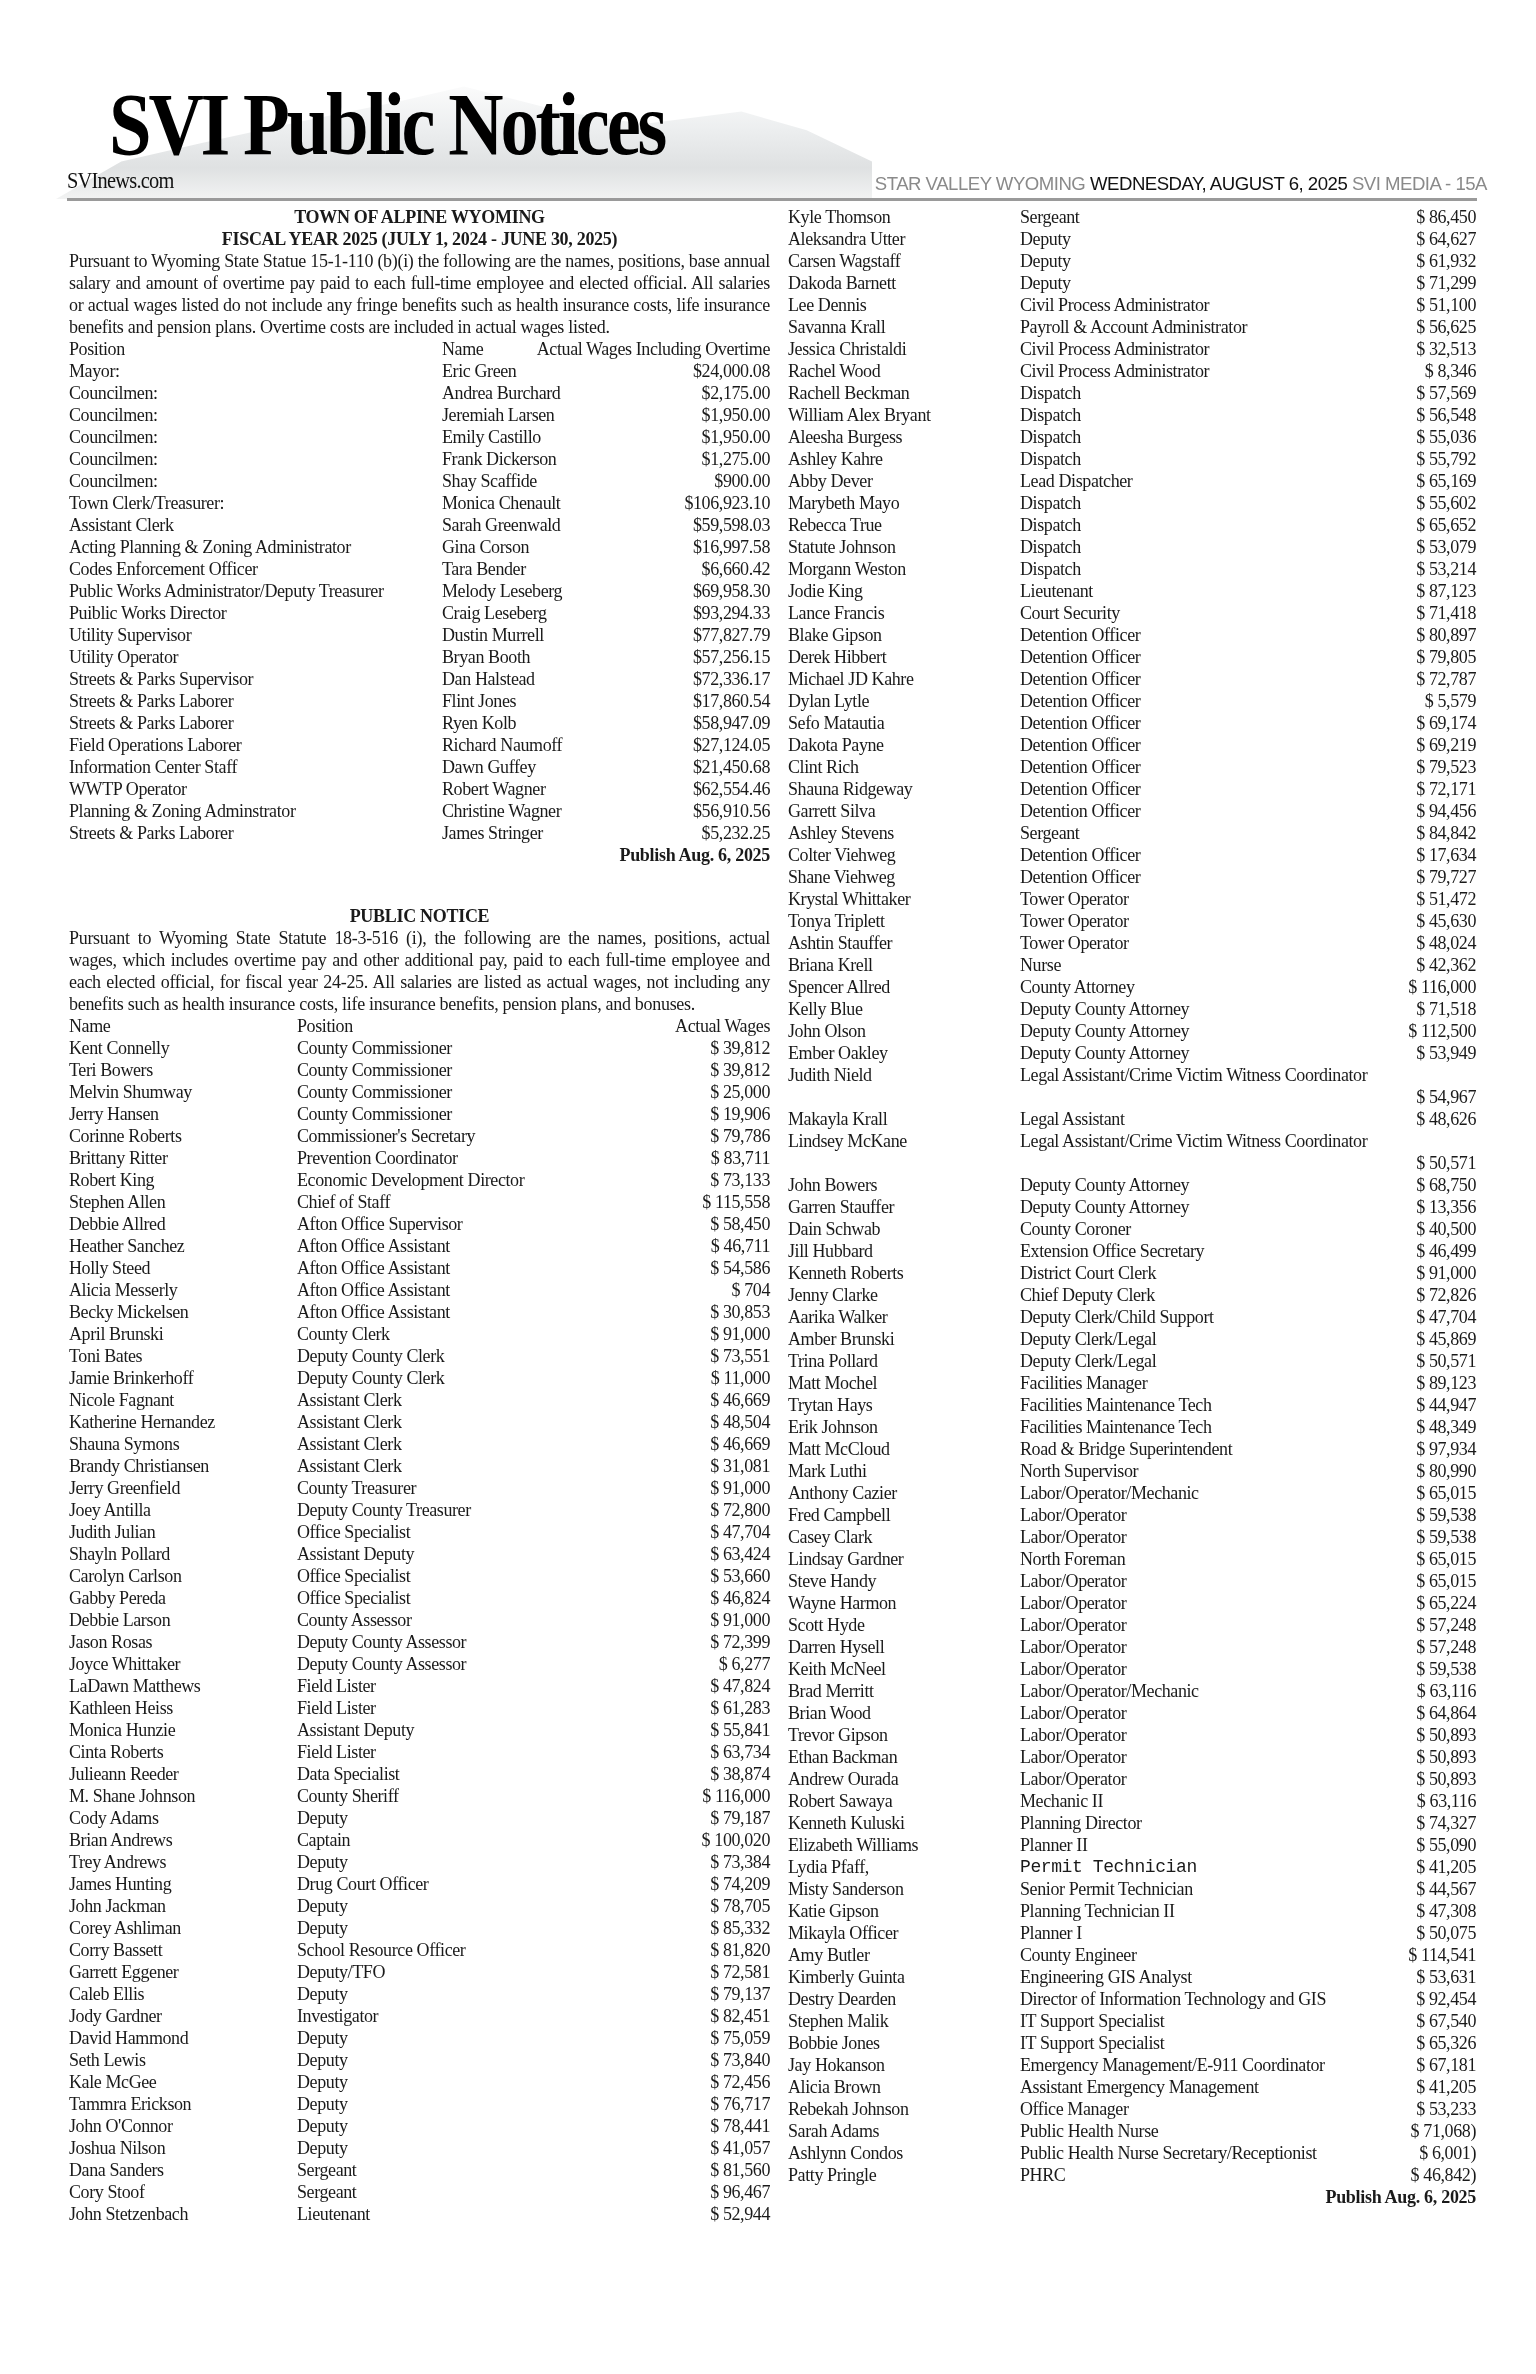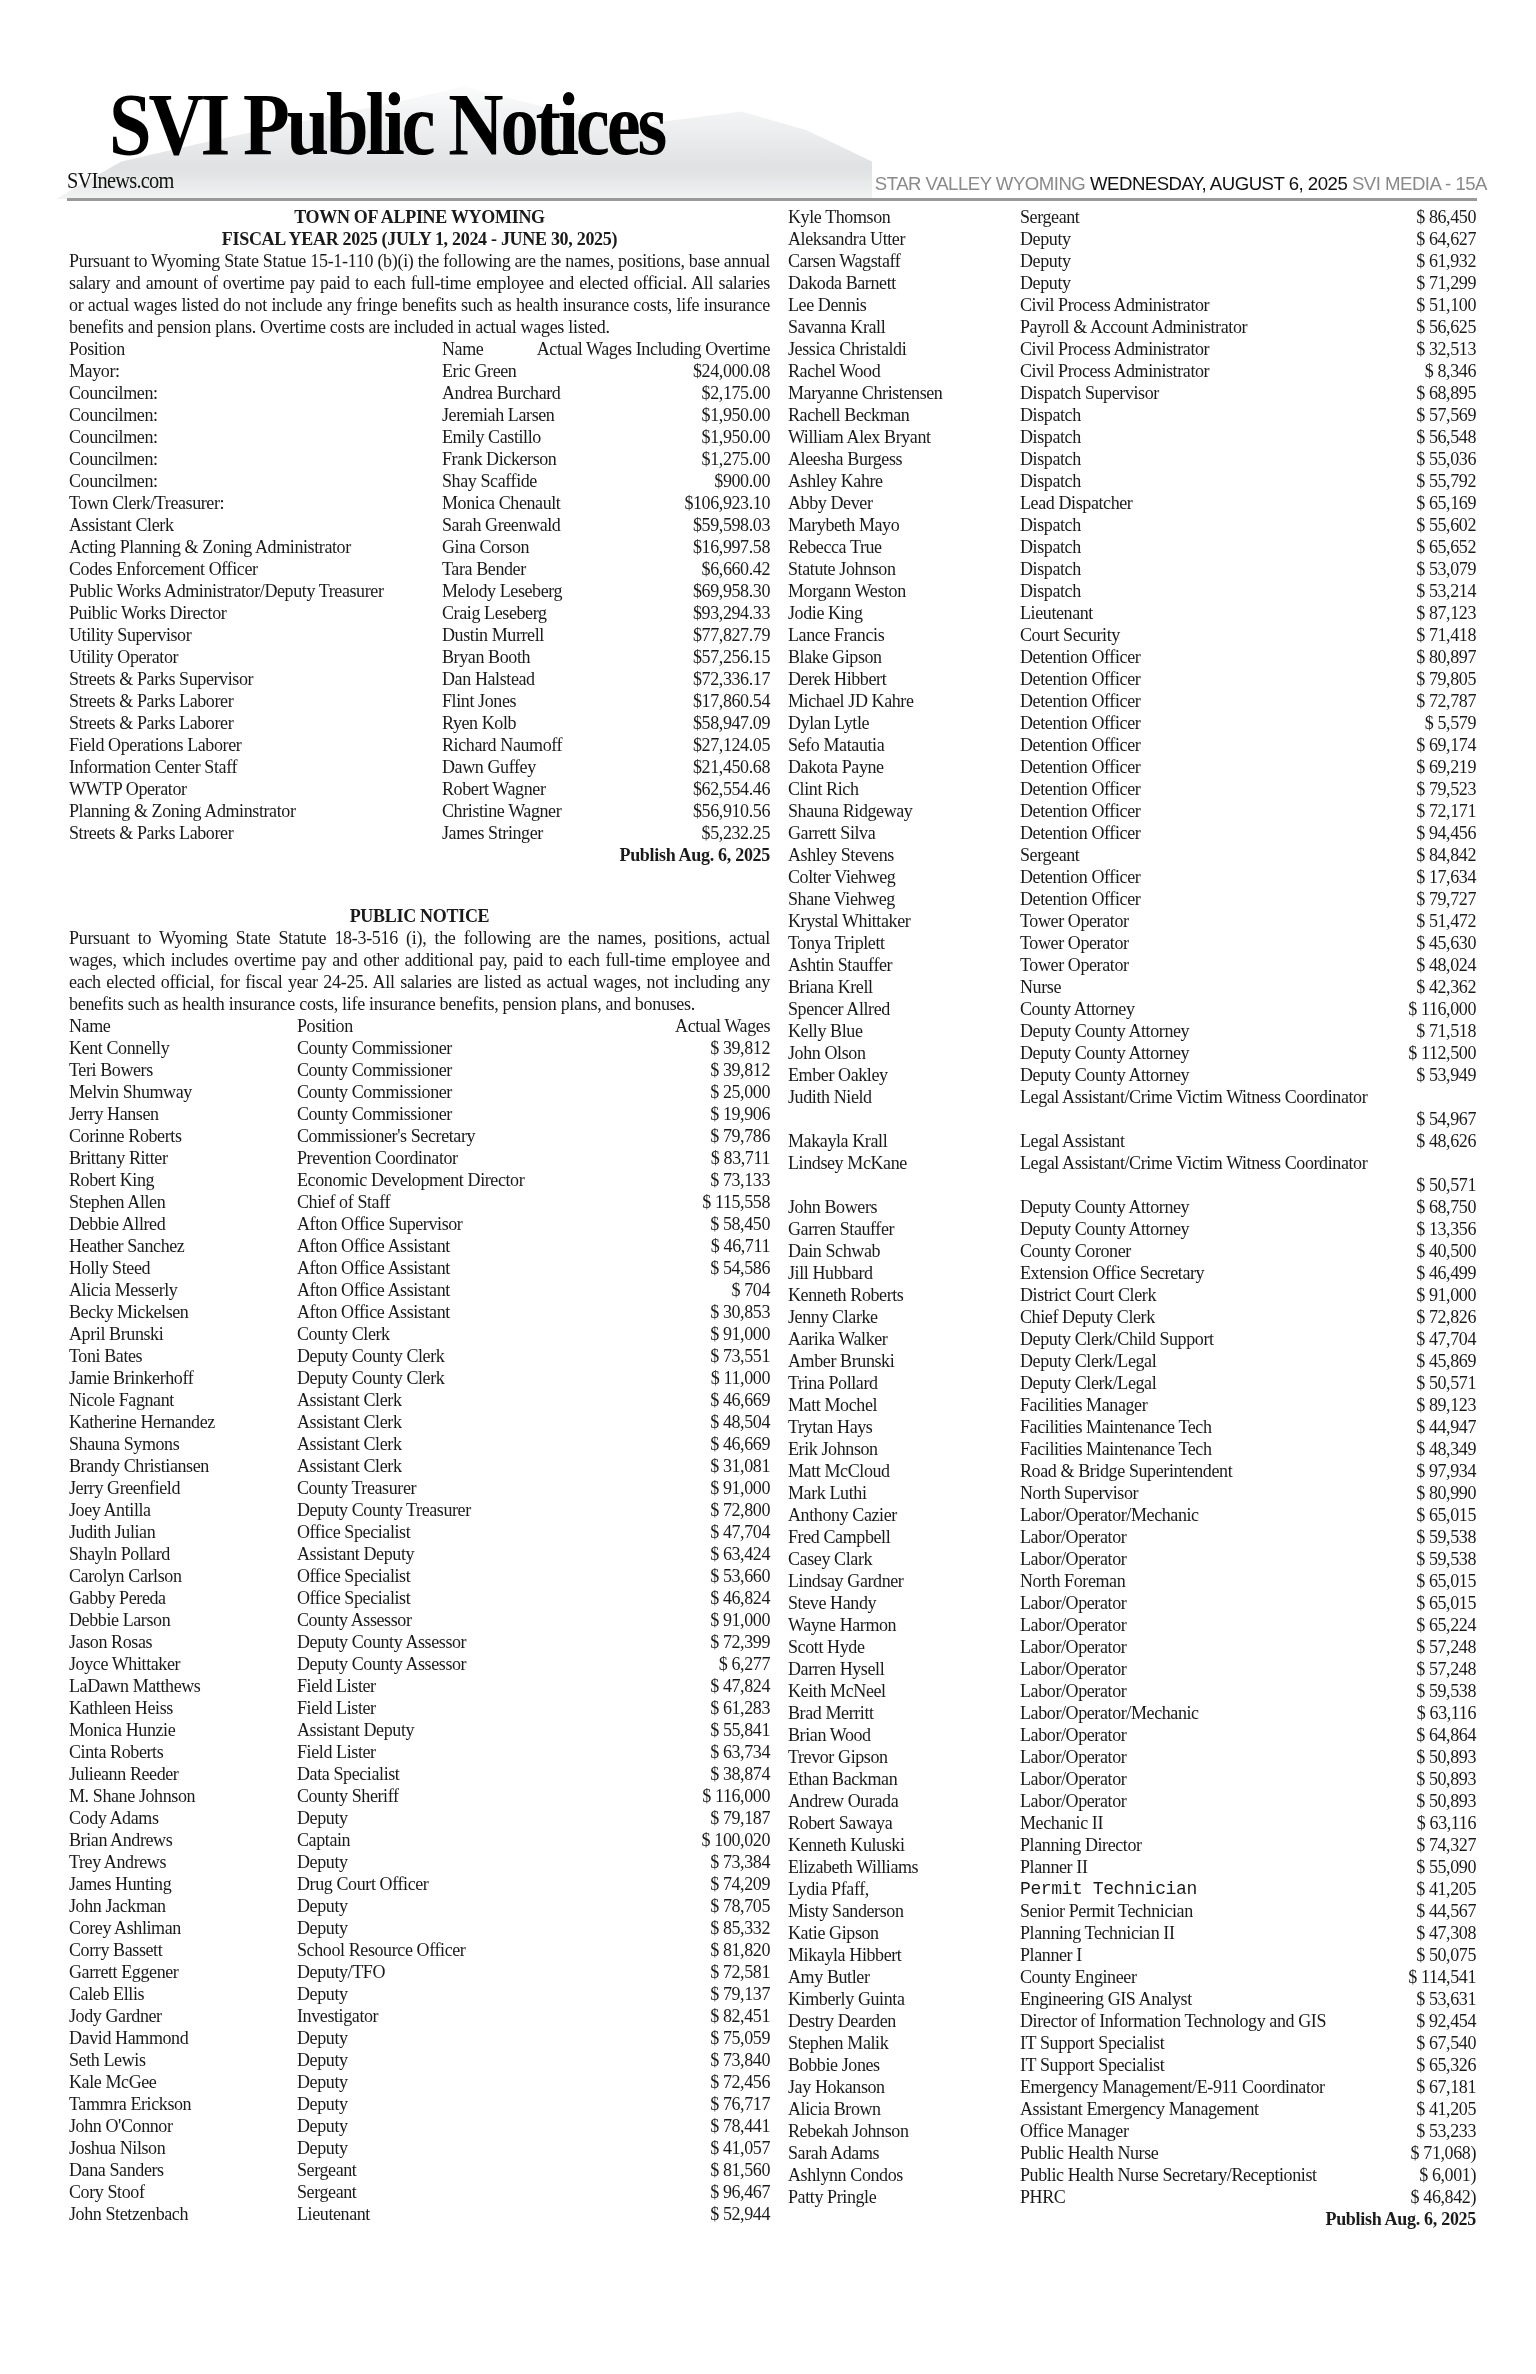--- a/index.html
+++ b/index.html
@@ -492,25 +492,20 @@
         <span class="c1">Jessica Christaldi</span>
         <span class="c2" style="overflow: visible;">Civil Process Administrator</span>
         <span class="c3">$ 32,513</span>
       </div>
       <div class="row t3">
         <span class="c1">Rachel Wood</span>
         <span class="c2" style="overflow: visible;">Civil Process Administrator</span>
         <span class="c3">$ 8,346</span>
       </div>
       <div class="row t3">
-        <span class="c1">Maryanne Christensen</span>
-        <span class="c2" style="overflow: visible;">Dispatch Supervisor</span>
-        <span class="c3">$ 68,895</span>
-      </div>
-      <div class="row t3">
         <span class="c1">Rachell Beckman</span>
         <span class="c2" style="overflow: visible;">Dispatch</span>
         <span class="c3">$ 57,569</span>
       </div>
       <div class="row t3">
         <span class="c1">William Alex Bryant</span>
         <span class="c2" style="overflow: visible;">Dispatch</span>
         <span class="c3">$ 56,548</span>
       </div>
       <div class="row t3">
@@ -847,21 +842,21 @@
         <span class="c1">Misty Sanderson</span>
         <span class="c2" style="overflow: visible;">Senior Permit Technician</span>
         <span class="c3">$ 44,567</span>
       </div>
       <div class="row t3">
         <span class="c1">Katie Gipson</span>
         <span class="c2" style="overflow: visible;">Planning Technician II</span>
         <span class="c3">$ 47,308</span>
       </div>
       <div class="row t3">
-        <span class="c1">Mikayla Hibbert</span>
+        <span class="c1">Mikayla Officer</span>
         <span class="c2" style="overflow: visible;">Planner I</span>
         <span class="c3">$ 50,075</span>
       </div>
       <div class="row t3">
         <span class="c1">Amy Butler</span>
         <span class="c2" style="overflow: visible;">County Engineer</span>
         <span class="c3">$ 114,541</span>
       </div>
       <div class="row t3">
         <span class="c1">Kimberly Guinta</span>

